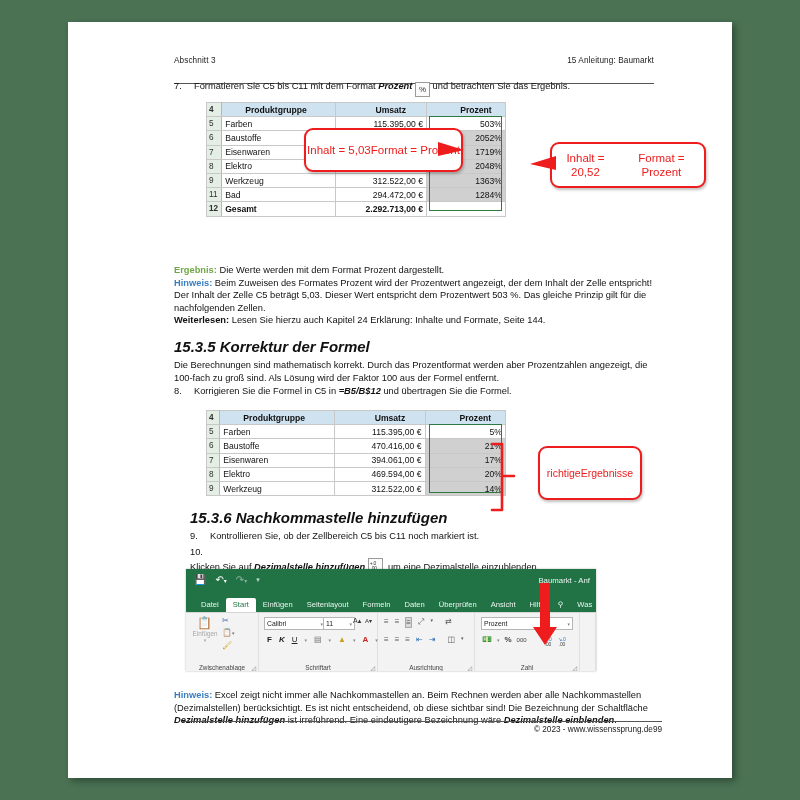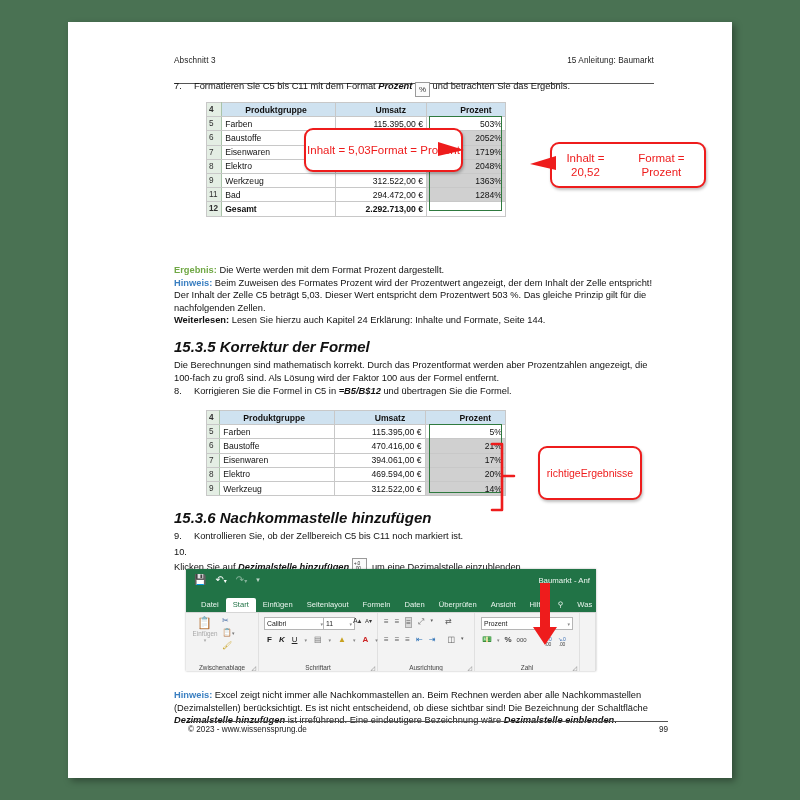--- a/index.html
+++ b/index.html
@@ -15,22 +15,22 @@
   }
   .content{position:absolute;left:106px;top:34px;width:480px;}
 
   
   .runhead{
     display:flex;justify-content:space-between;
     font-size:8.2px;color:#1b1b1b;letter-spacing:.1px;
     border-bottom:1px solid #555;padding-bottom:18px;
   }
   .runfoot{
-    position:absolute;left:120px;top:699px;width:480px;
-    display:flex;justify-content:space-between;
+    position:absolute;left:114px;top:699px;width:480px;
+    display:flex;justify-content:flex-end;
     font-size:8.2px;color:#1b1b1b;
     border-top:1px solid #555;padding-top:3px;
   }
 
   
   .p{font-size:9.3px;line-height:12.6px;color:#111;text-align:left;}
   .step{display:flex;font-size:9.3px;line-height:12.6px;color:#111;}
   .step .num{width:20px;flex:none;}
   .step .txt{flex:1;}
   .bi{font-weight:bold;font-style:italic;}
@@ -276,21 +276,21 @@
   </div>
 
   <svg style="position:absolute;left:420px;top:420px;width:56px;height:76px;">
     <path d="M4,2 L14,2 L14,34 L26,34 L14,34 L14,68 L4,68" fill="none" stroke="#ee1c1c" stroke-width="2.6" stroke-linecap="round" stroke-linejoin="round"></path>
   </svg>
   <div class="callout small" style="left:470px;top:424px;width:100px;height:50px;">
     <span>richtige</span>
     <span>Ergebnisse</span>
   </div>
 
-  <div class="content" style="top:487px;">
+  <div class="content" style="top:487px;margin-left:16px;">
     <h3>
       <span class="h3num">15.3.6</span>
       <span>Nachkommastelle hinzufügen</span>
     </h3>
     <div class="step" style="margin-top:4px;">
       <span class="num">9.</span>
       <span class="txt">Kontrollieren Sie, ob der Zellbereich C5 bis C11 noch markiert ist.</span>
     </div>
     <div class="step" style="margin-top:3px;flex-direction:column;">
       <span class="num">10.</span>

